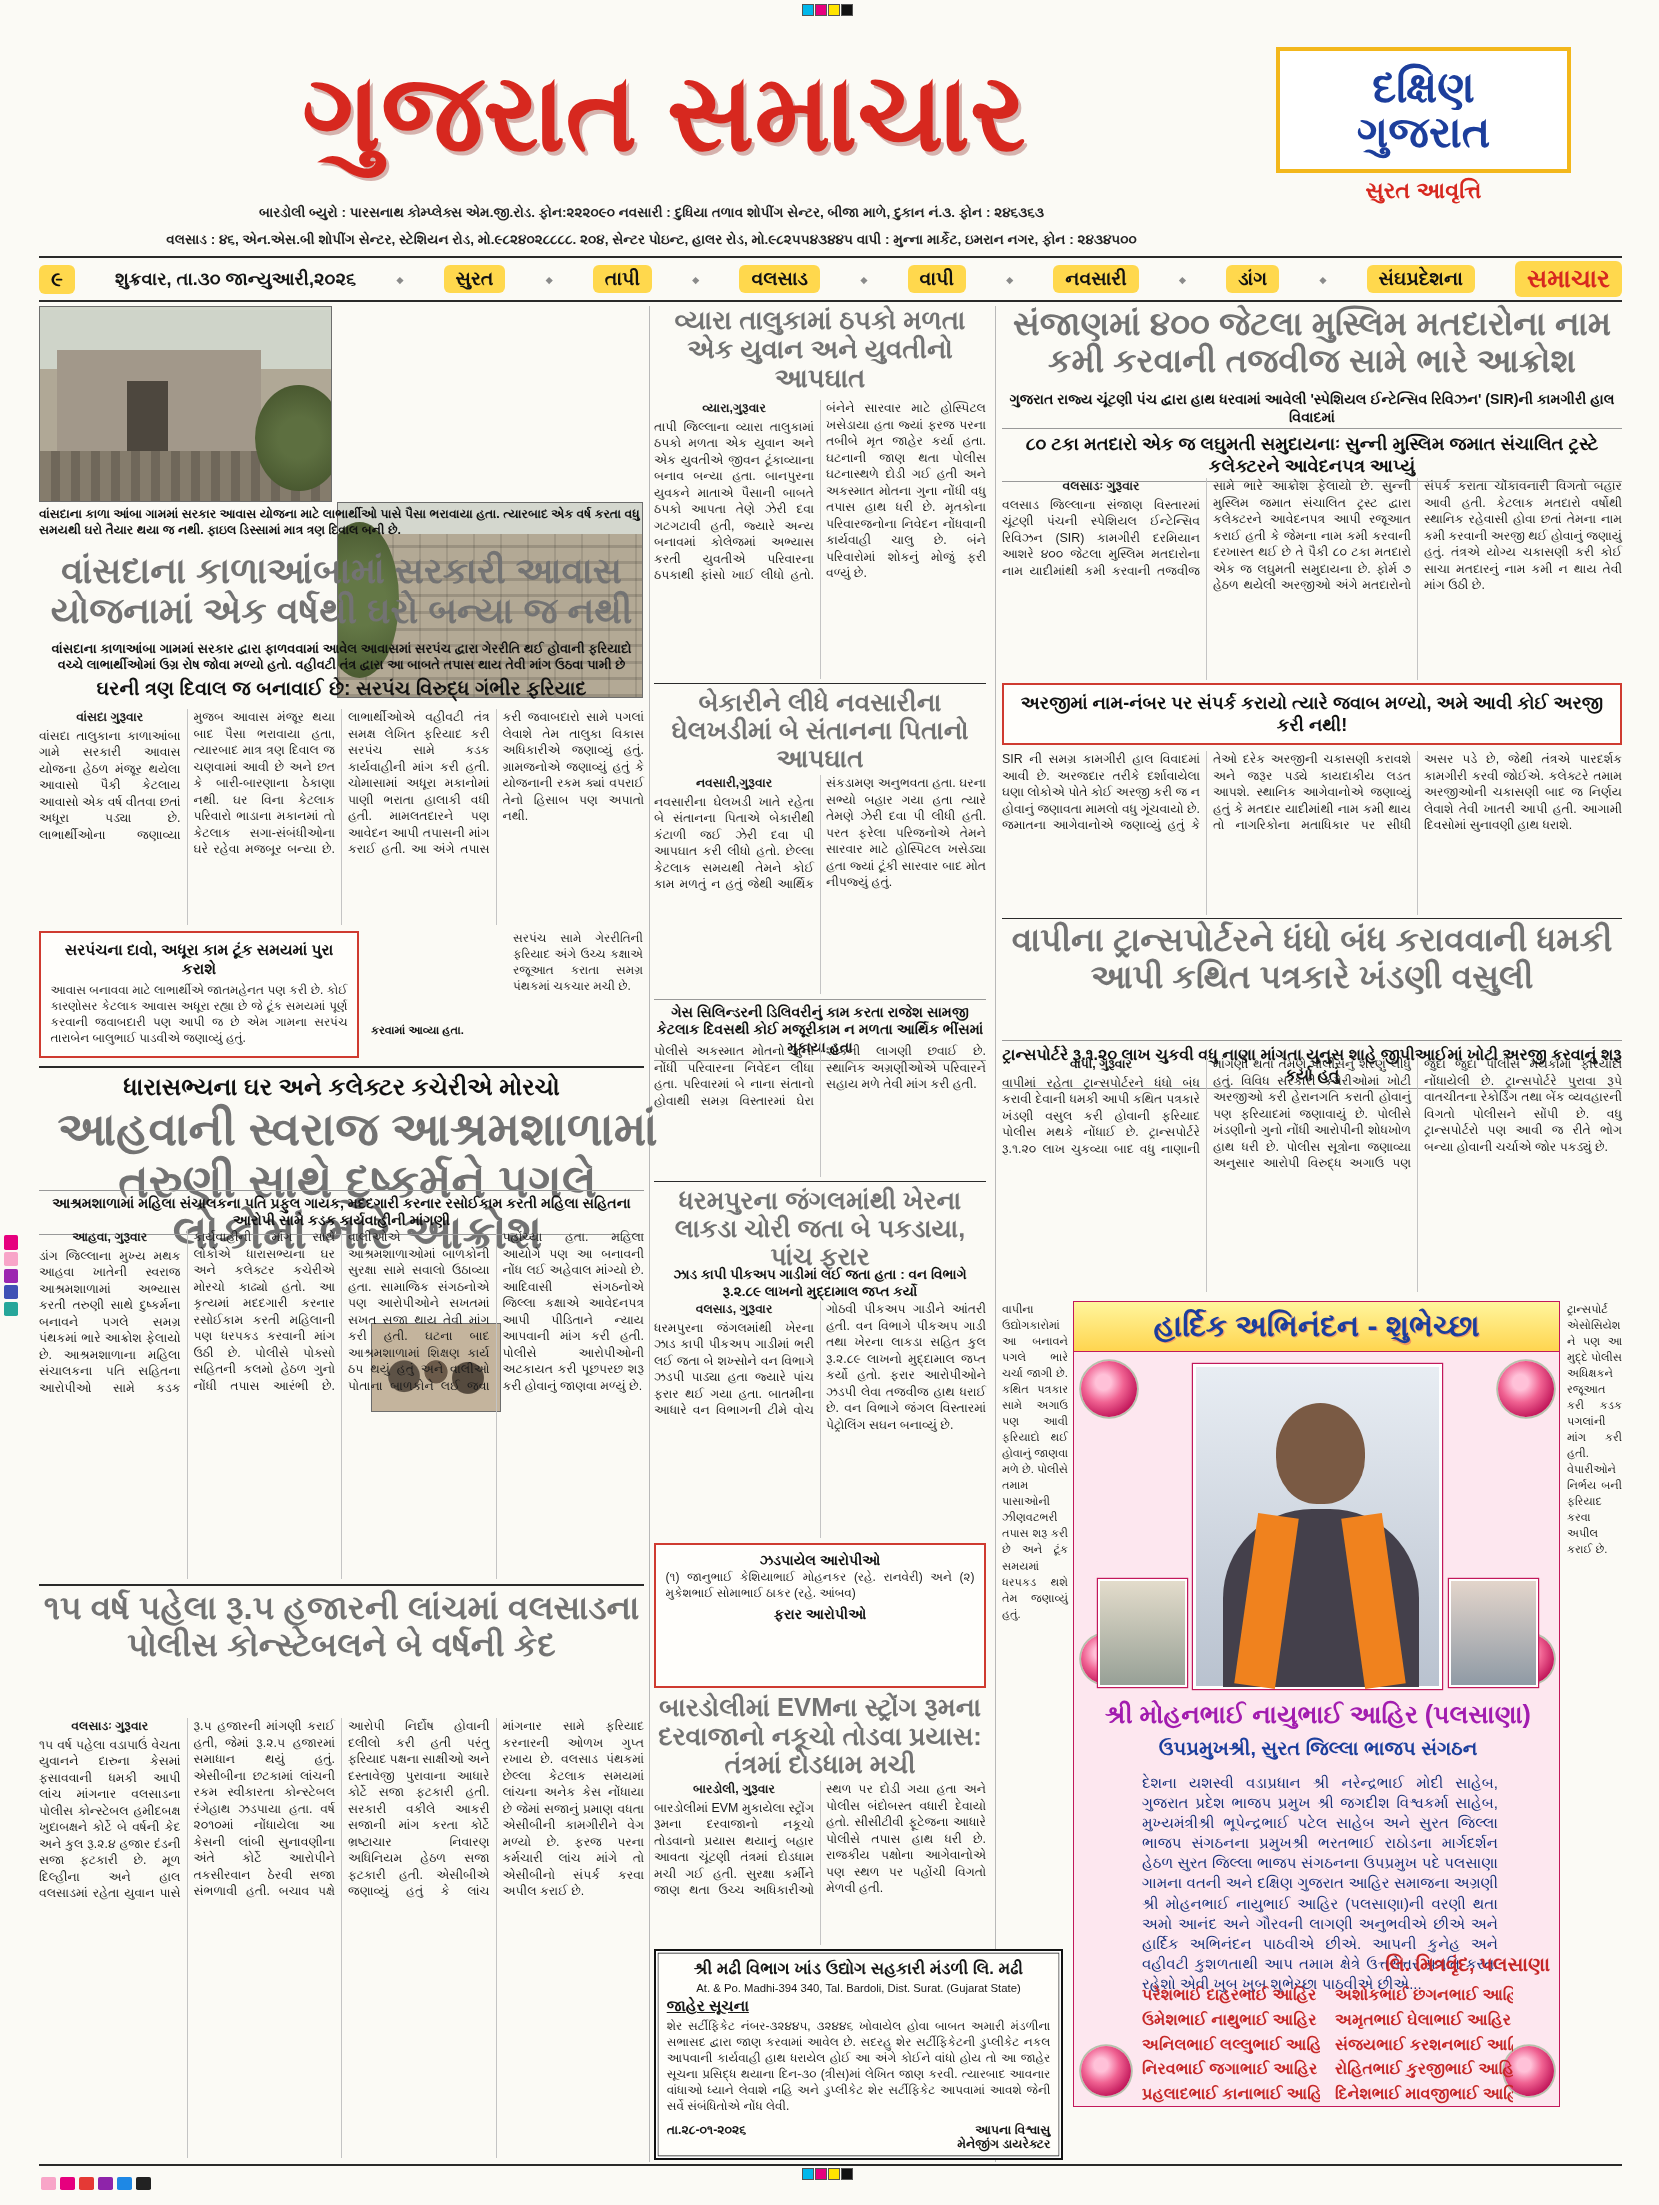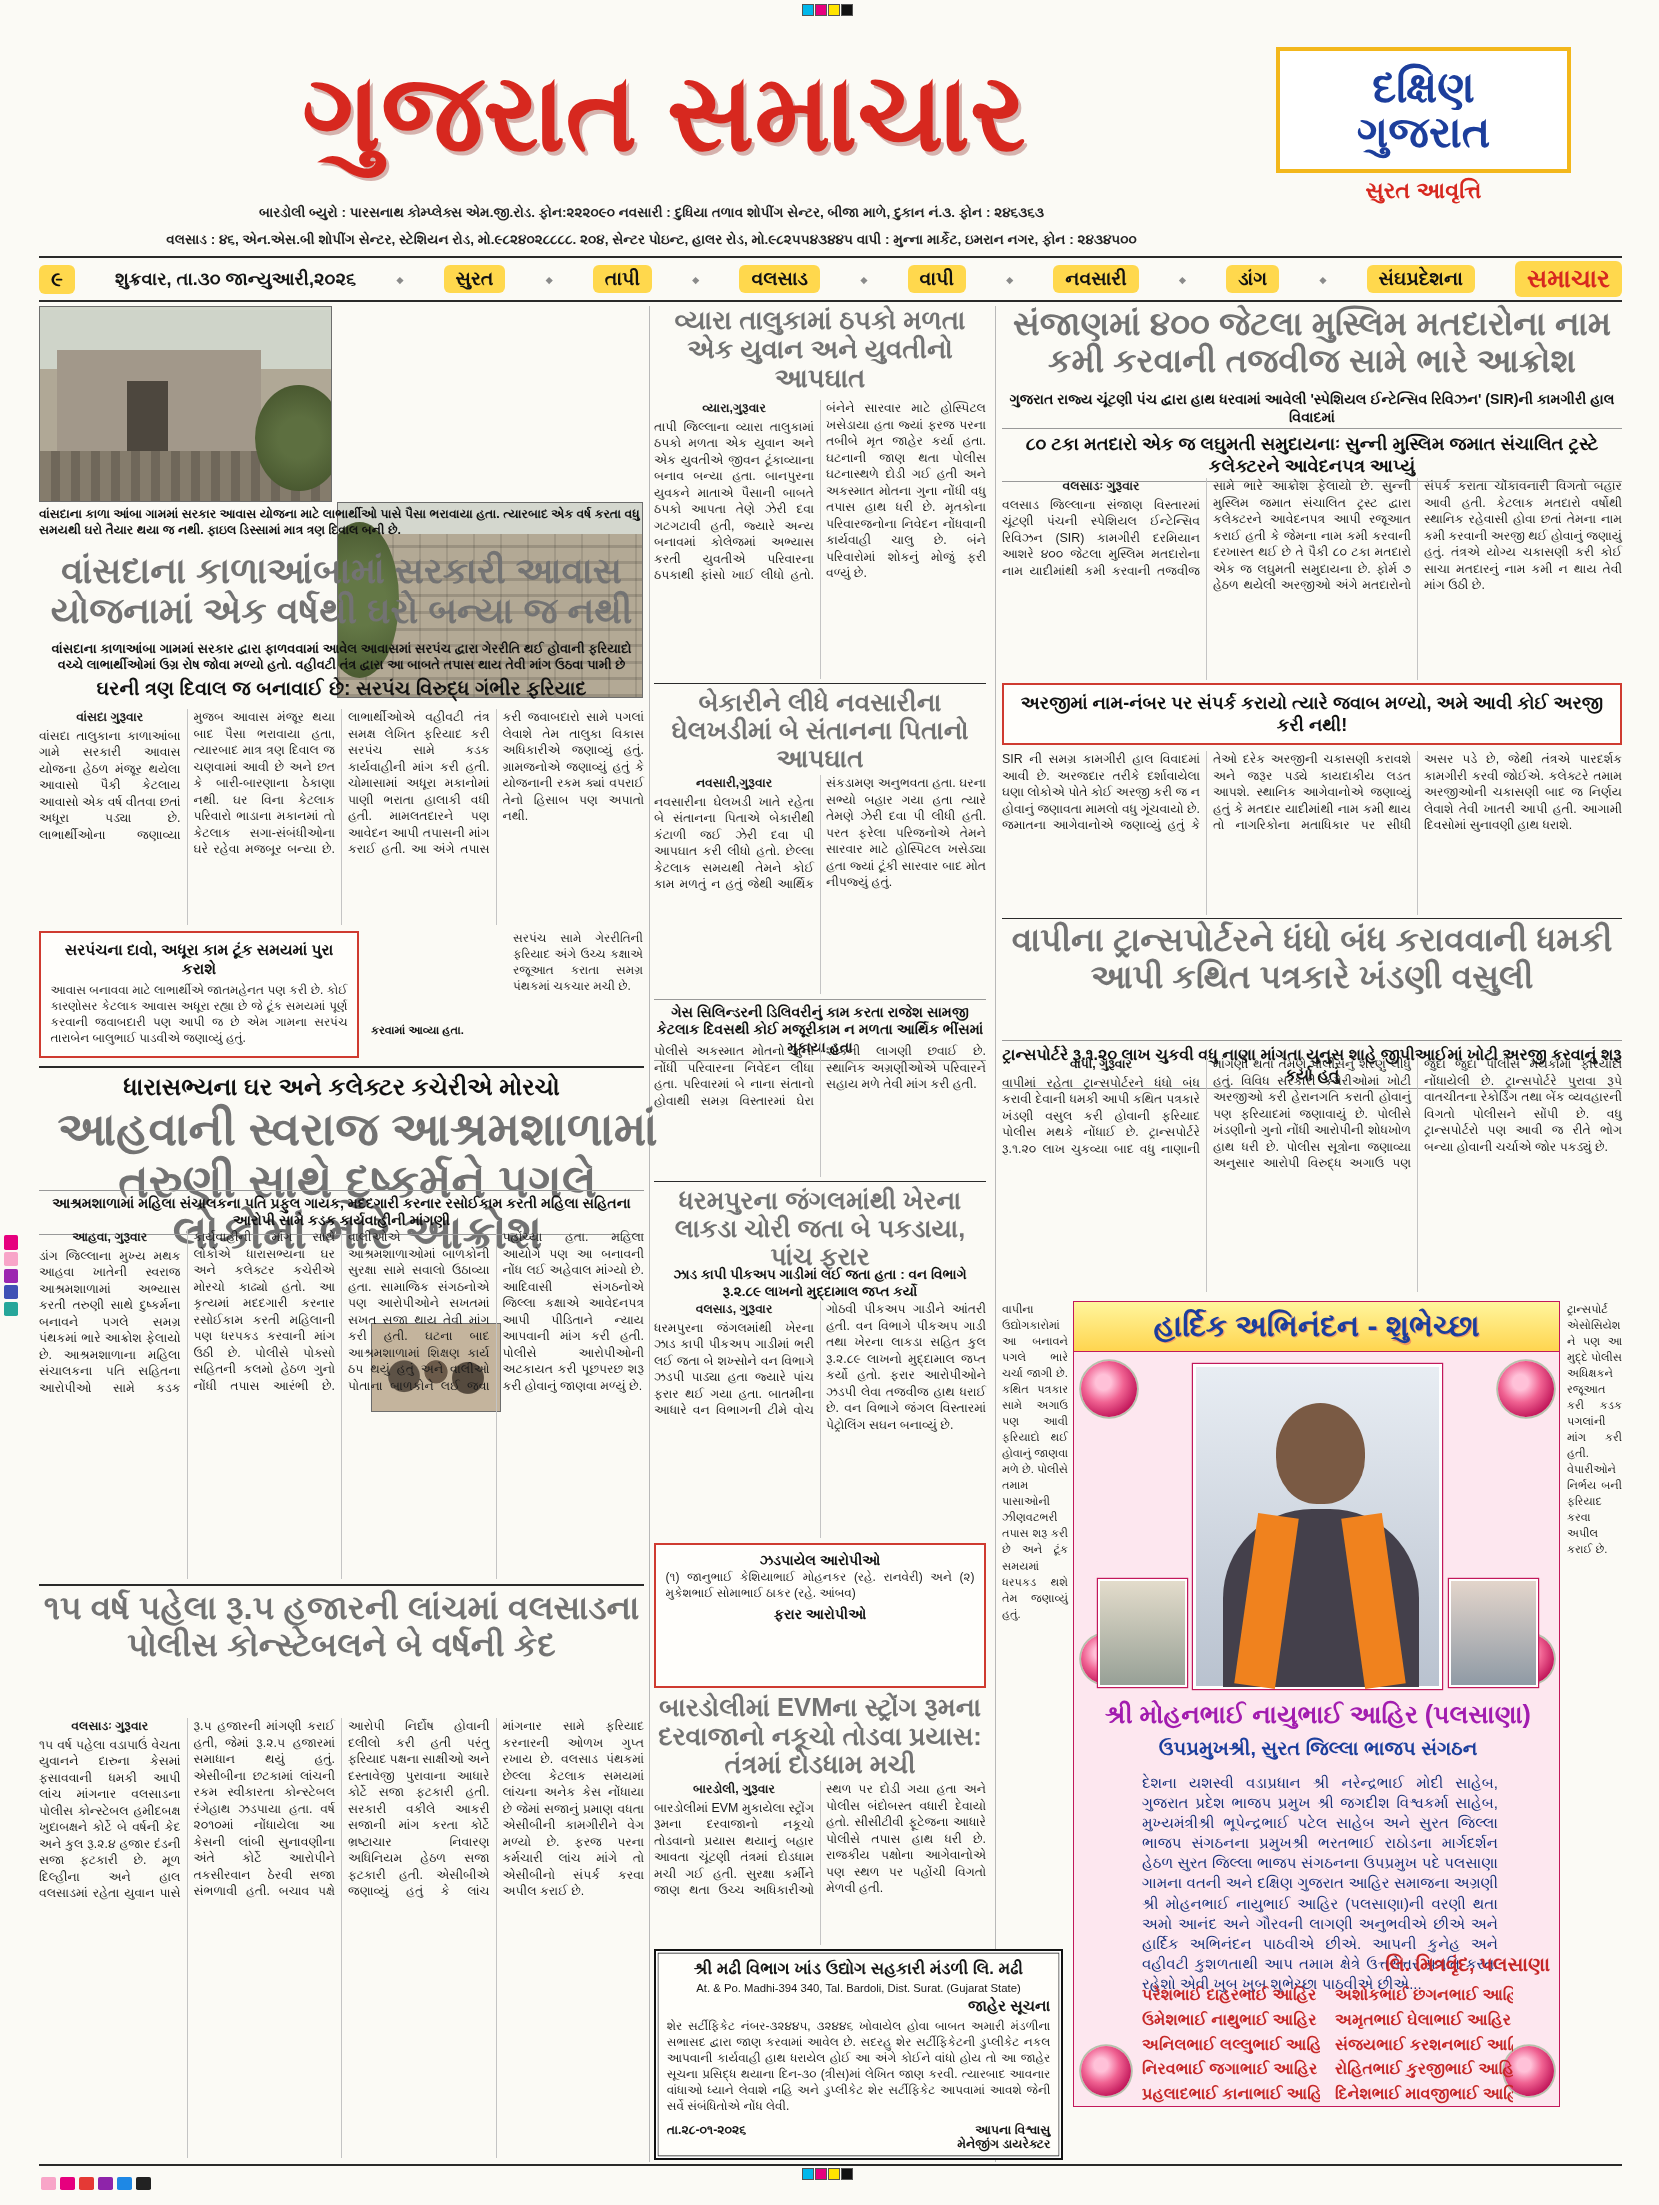--- a/index.html
+++ b/index.html
@@ -172,21 +172,21 @@
 
   <div class="abs hd" style="left:654px;top:1693px;width:332px;font-size:25.5px">બારડોલીમાં EVMના સ્ટ્રોંગ રૂમના દરવાજાનો નકૂચો તોડવા પ્રયાસ: તંત્રમાં દોડધામ મચી</div>
   <div class="abs body-text cols-2" style="left:654px;top:1781px;width:332px;height:164px">
     <div class="dateline">બારડોલી, ગુરૂવાર</div>
     <span>બારડોલીમાં EVM મુકાયેલા સ્ટ્રોંગ રૂમના દરવાજાનો નકૂચો તોડવાનો પ્રયાસ થયાનું બહાર આવતા ચૂંટણી તંત્રમાં દોડધામ મચી ગઈ હતી. સુરક્ષા કર્મીને જાણ થતા ઉચ્ચ અધિકારીઓ સ્થળ પર દોડી ગયા હતા અને પોલીસ બંદોબસ્ત વધારી દેવાયો હતો. સીસીટીવી ફૂટેજના આધારે પોલીસે તપાસ હાથ ધરી છે. રાજકીય પક્ષોના આગેવાનોએ પણ સ્થળ પર પહોંચી વિગતો મેળવી હતી.</span>
   </div>
 
   <div class="abs notice" style="left:654px;top:1949px;width:409px;height:211px">
     <div style="text-align:center;font-weight:800;font-size:16.6px">શ્રી મઢી વિભાગ ખાંડ ઉદ્યોગ સહકારી મંડળી લિ. મઢી</div>
     <div style="text-align:center;font-size:11.3px;font-weight:400;margin:2.4px 0">At. &amp; Po. Madhi-394 340, Tal. Bardoli, Dist. Surat. (Gujarat State)</div>
-    <div style="text-align:right;font-weight:800;font-size:15.4px;margin:3.6px 0">જાહેર સૂચના</div>
+    <div style="text-align:left;font-weight:800;font-size:15.4px;text-decoration:underline;margin:3.6px 0">જાહેર સૂચના</div>
     <div class="body-text" style="font-size:12px">શેર સર્ટીફિકેટ નંબર-૩૨૪૪૫, ૩૨૪૪૬ ખોવાયેલ હોવા બાબત અમારી મંડળીના સભાસદ દ્વારા જાણ કરવામાં આવેલ છે. સદરહુ શેર સર્ટીફિકેટની ડુપ્લીકેટ નકલ આપવાની કાર્યવાહી હાથ ધરાયેલ હોઈ આ અંગે કોઈને વાંધો હોય તો આ જાહેર સૂચના પ્રસિદ્ધ થયાના દિન-૩૦ (ત્રીસ)માં લેખિત જાણ કરવી. ત્યારબાદ આવનાર વાંધાઓ ધ્યાને લેવાશે નહિ અને ડુપ્લીકેટ શેર સર્ટીફિકેટ આપવામાં આવશે જેની સર્વે સંબંધિતોએ નોંધ લેવી.</div>
     <div style="display:flex;justify-content:space-between;margin-top:8.3px;font-weight:700;font-size:12.4px">
       <span>તા.૨૮-૦૧-૨૦૨૬</span>
       <span style="text-align:right">
         <span style="display:block">આપના વિશ્વાસુ</span>
         <span style="display:block">મેનેજીંગ ડાયરેક્ટર</span>
       </span>
     </div>
   </div>
 

